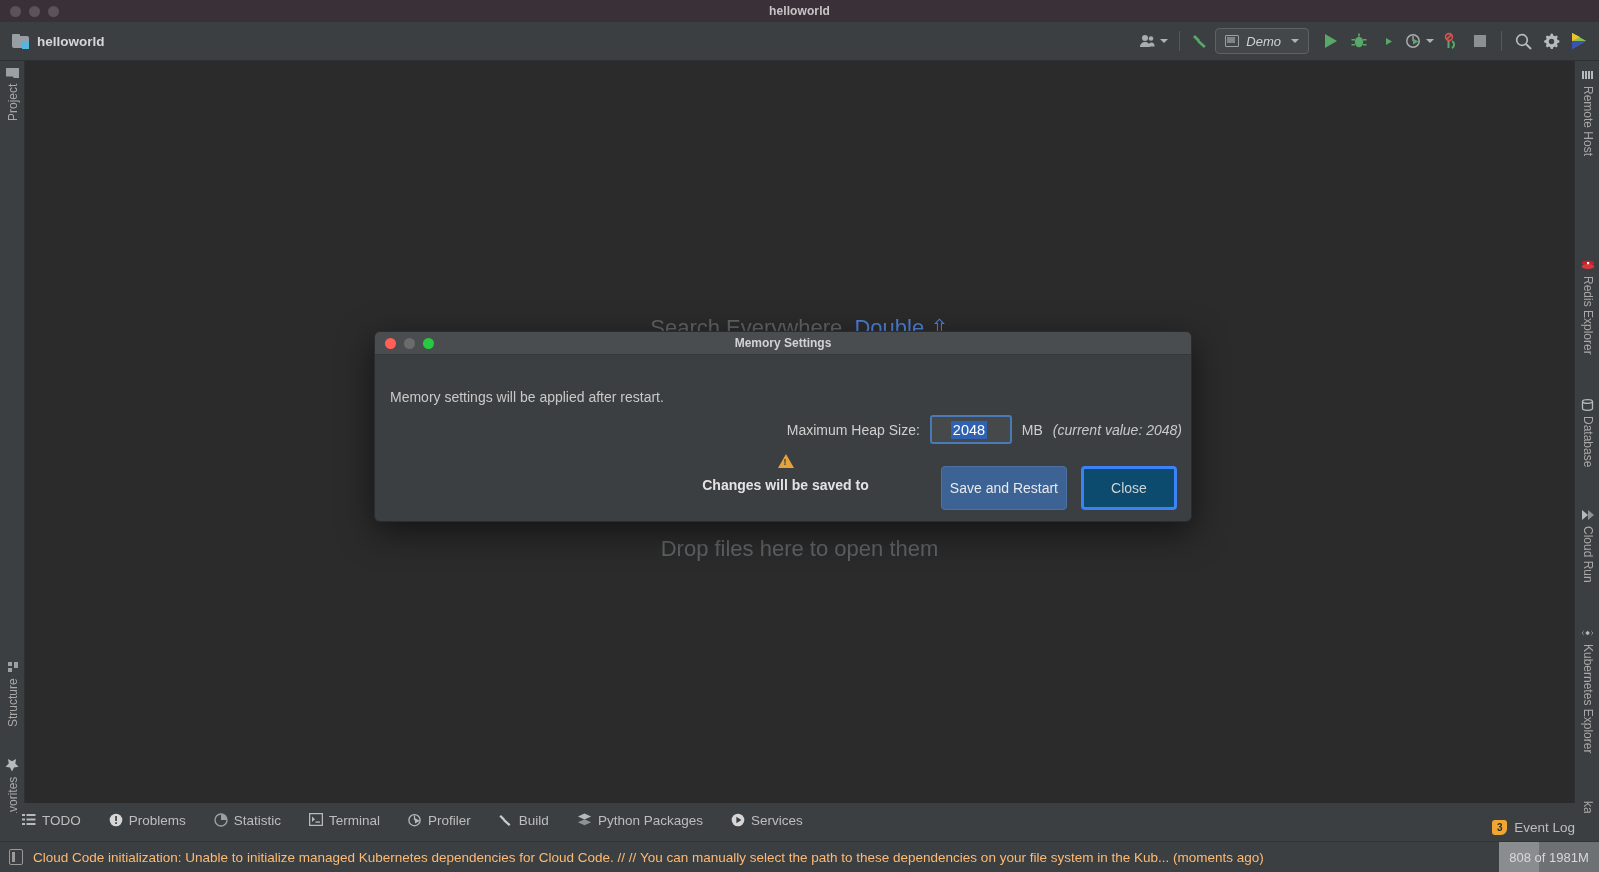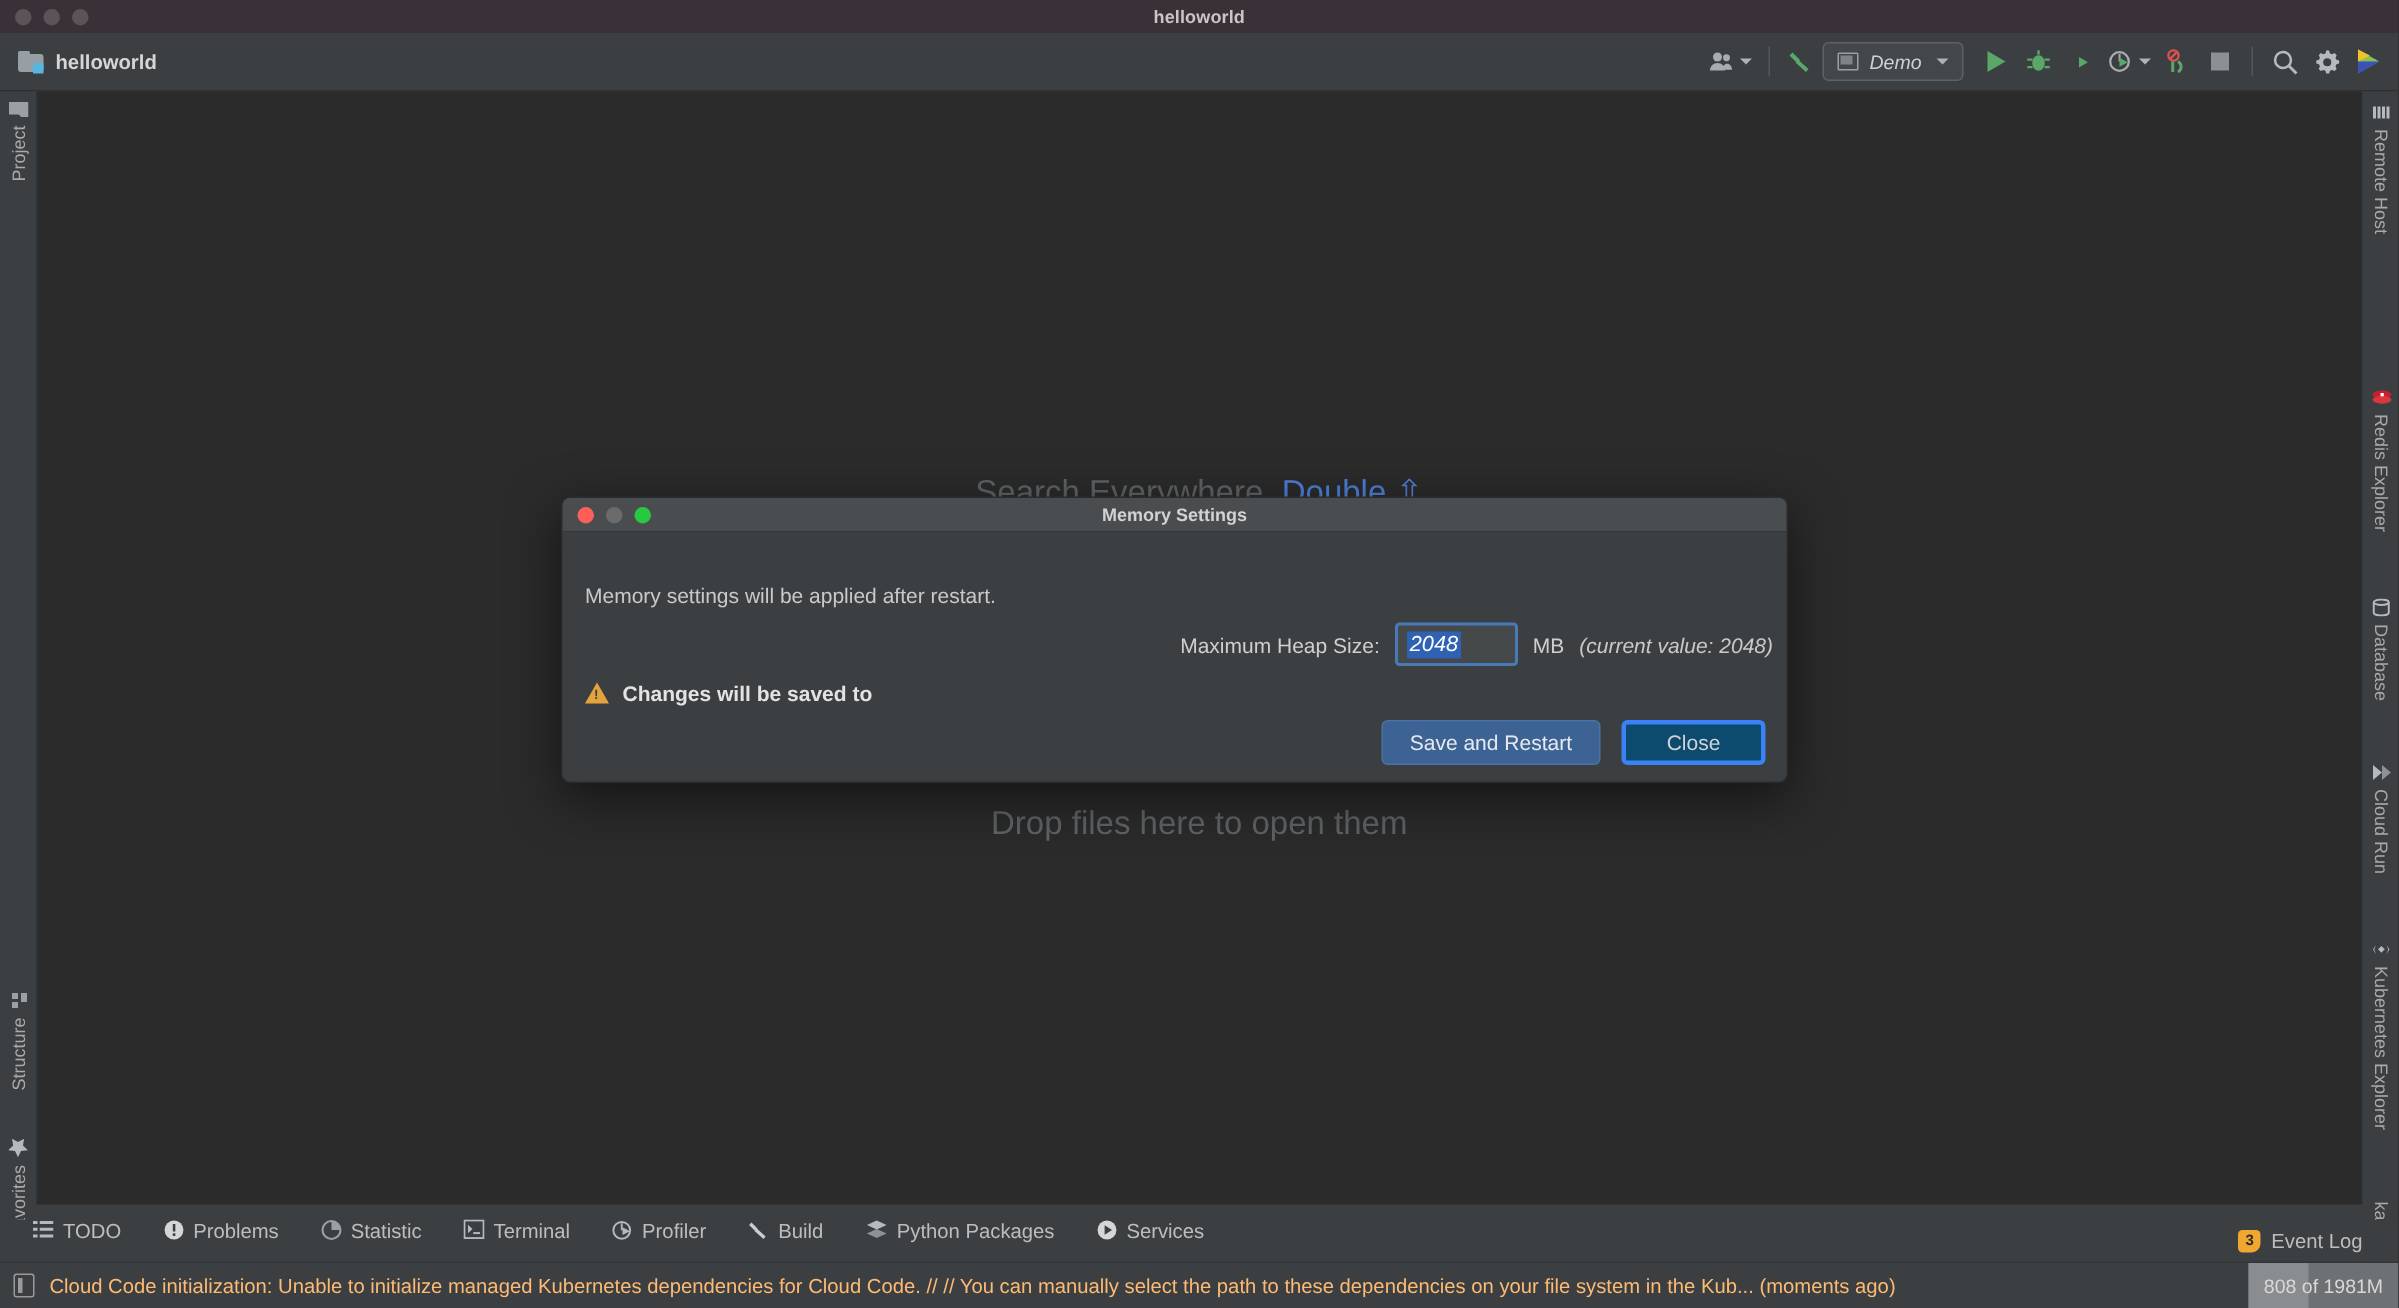--- a/index.html
+++ b/index.html
@@ -127,33 +127,33 @@
   .dl.red{ background:#ff5f57; }
   .dl.yel{ background:#6b6b6b; }
   .dl.grn{ background:#28c940; }
   .dlg-title-text{ font-size:12px; font-weight:bold; color:#d2d2d2; }
   .dlg-body{ position:relative; height:168px; }
   .dlg-note{ position:absolute; left:15px; top:34px; font-size:14px; color:#c9c9c9; }
   .heaprow{ position:absolute; right:9px; top:60px; display:flex; align-items:center; gap:10px;}
   .heap-label{ font-size:14px; color:#cfcfcf; }
   .heap-input{
     width:82px; height:29px; background:#45494a; border:2px solid #4a79b8; border-radius:3px;
-    display:flex; align-items:center; padding-left:6px;font-style:italic;
+    display:flex; align-items:center; padding-left:19px;
   }
   .heap-val{ background:#2f62b3; color:#ffffff; font-size:14.5px; padding:1px 2px; }
   .heap-unit{ font-size:14px; color:#cfcfcf; }
   .heap-cur{ font-size:14px; color:#c9c9c9; font-style:italic; }
-  .warnrow{ position:absolute; left:15px; top:99px; right:10px; display:flex; align-items:center; gap:9px; }
+  .warnrow{ position:absolute; left:15px; top:99px; right:10px; display:flex; align-items:center; gap:9px;flex-direction:column; }
   .warn-ic{ width:0;height:0;border-left:8px solid transparent;border-right:8px solid transparent;
             border-bottom:14px solid #e5a43b; position:relative; }
   .warn-ic:after{ content:"!"; position:absolute; left:-2px; top:3px; font-size:9px; font-weight:bold; color:#3c3f41;}
   .warn-b{ font-size:14px; font-weight:bold; color:#e3e3e3; }
   .warn-path{ font-size:14px; color:#d8d8d8; }
   .dlg-btns{ position:absolute; right:14px; bottom:13px; display:flex; gap:14px; }
-  .btn{ height:30px; min-width:96px; padding:0 18px; border-radius:4px; font-size:14px;
+  .btn{ height:44px; min-width:96px; padding:0 8px; border-radius:4px; font-size:14px;
         display:flex; align-items:center; justify-content:center; cursor:default; }
   .btn.primary{ background:#3c6394; color:#e6eaee; border:1px solid #4a72a5; }
   .btn.secondary{ background:#0c4a6e; color:#d0d3d5; border:3px solid #3b82f6; }
 </style>
 </head>
 <body>
 
 <div id="app">
 
   <div class="titlebar">

